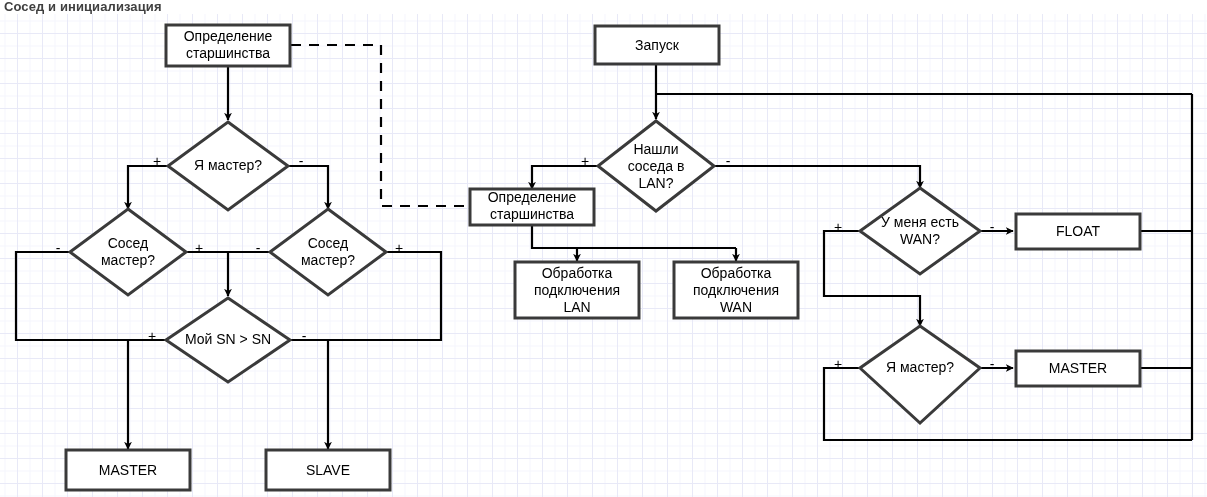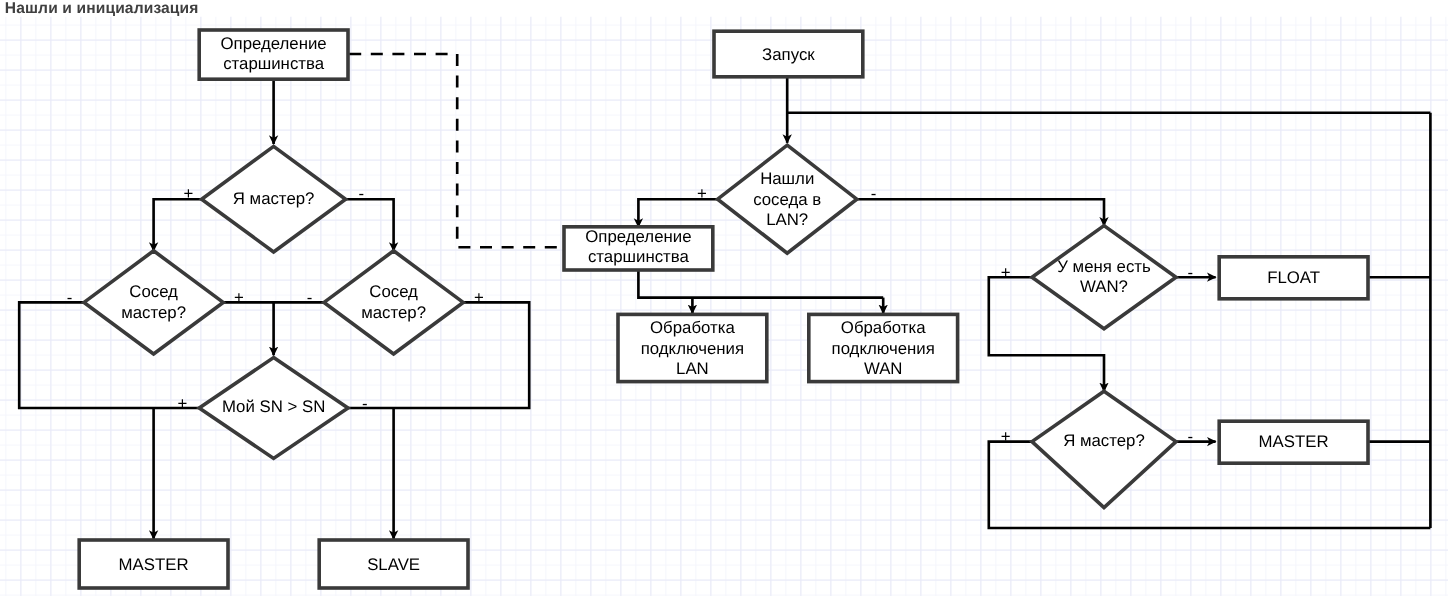--- a/index.html
+++ b/index.html
@@ -86,21 +86,21 @@
     stroke-dasharray: 10 8;
   }
 </style>
 </head>
 <body>
 
 <div id="canvas">
 
   <div id="grid"></div>
 
-  <div id="title">Нашли и инициализация</div>
+  <div id="title">Сосед и инициализация</div>
 
   <svg id="flow" viewBox="0 0 1207 497" xmlns="http://www.w3.org/2000/svg">
     <defs>
       <marker id="arrow" markerWidth="9" markerHeight="9" refX="7.2" refY="4.5" orient="auto" markerUnits="userSpaceOnUse">
         <path d="M0,0.6 L8,4.5 L0,8.4 L2.1,4.5 Z" fill="#000000"></path>
       </marker>
     </defs>
 
     <path class="conn" d="M228,66 L228,120" marker-end="url(#arrow)"></path>
 

